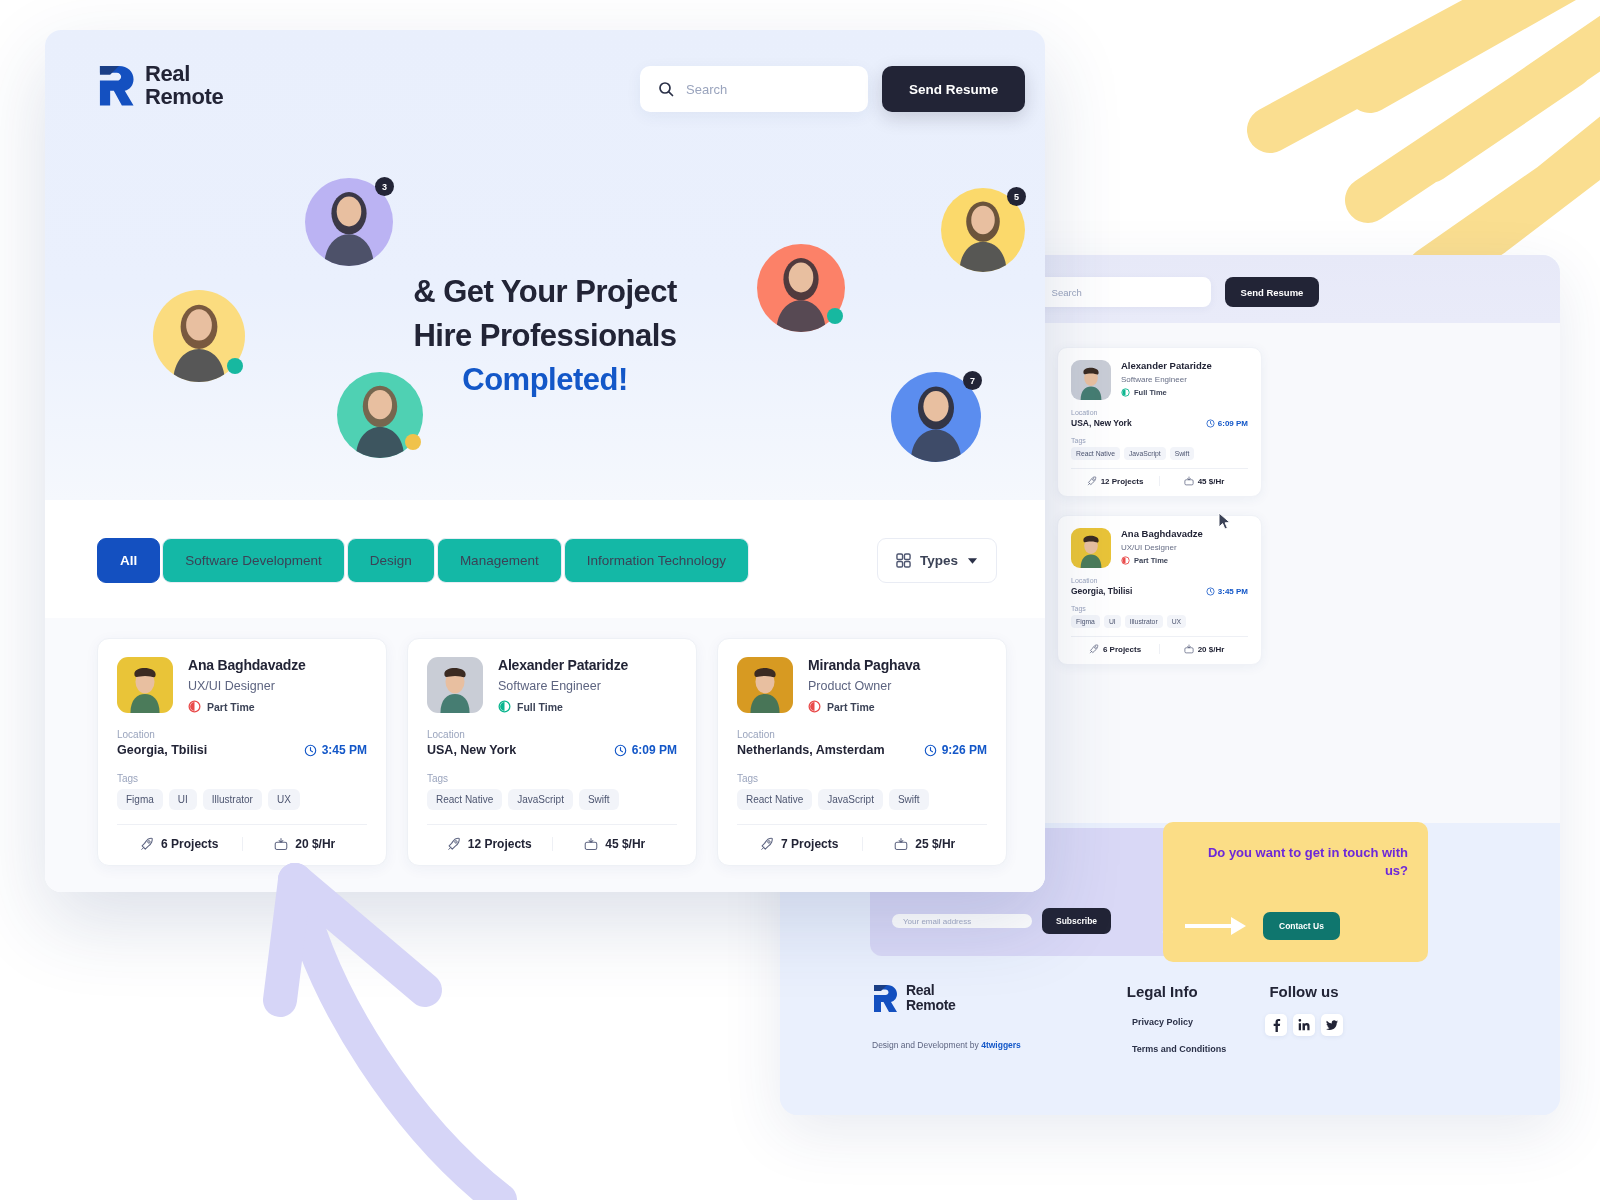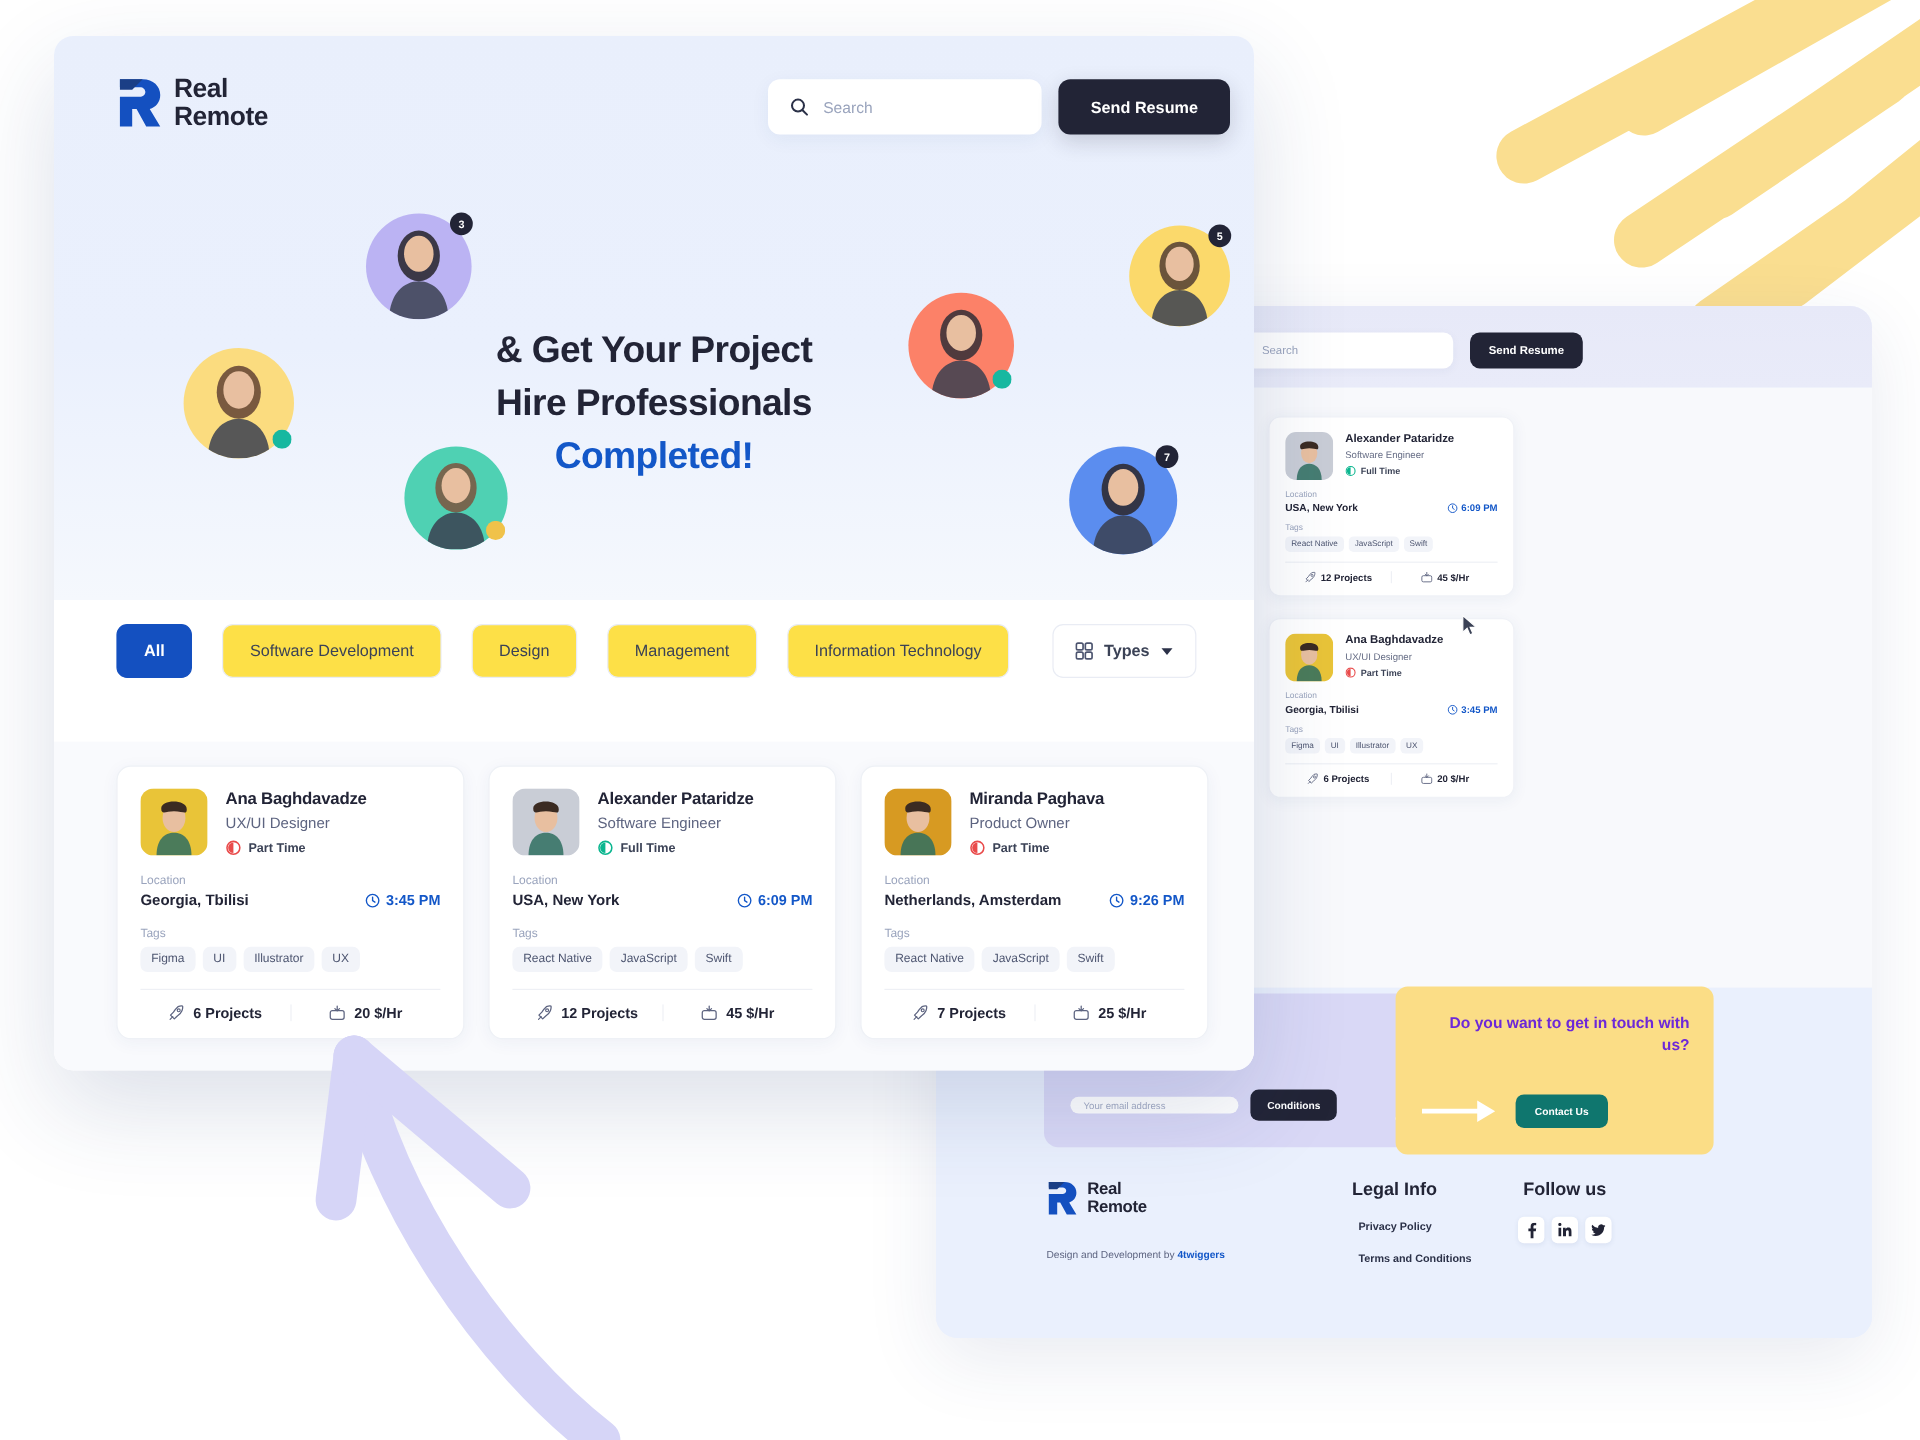--- a/index.html
+++ b/index.html
@@ -174,26 +174,26 @@
     display:flex; align-items:center; justify-content:center;
     right:-1px; top:-1px;
   }
   .fav .dot {
     position:absolute; width:16px; height:16px; border-radius:50%;
     right:2px; bottom:8px; border:2px solid transparent;
   }
 
   
   .tabs-row {
-    position:absolute; left:52px; top:490px; width:900px;
-    display:flex; align-items:center; gap:25px;
+    position:absolute; left:52px; top:508px; width:900px;
+    display:flex; align-items:center; gap:2px;
   }
   .tab {
     height:45px; border-radius:9px; display:flex; align-items:center;
-    padding:0 22px; font-size:13.5px; color:#3b4256; background:#fde047;
+    padding:0 22px; font-size:13.5px; color:#3b4256; background:#14b8a6;
     border:1px solid #e9ecf4; white-space:nowrap;
   }
   .tab.active { background:#1450c0; color:#fff; border-color:#1450c0; font-weight:600;}
   .types-btn {
     margin-left:auto; height:45px; border-radius:9px; background:#fff;
     border:1px solid #e9ecf4; display:flex; align-items:center;
     gap:9px; padding:0 18px; font-size:13.5px; color:#3b4256; font-weight:600;
   }
 
   
@@ -491,21 +491,21 @@
           </div>
         </div>
       </div>
 
     <div class="bw-loadmore">Load more</div>
 
     <div class="bw-news">
       <div class="bw-news-title">o get  fresh</div>
       <div class="bw-news-form">
         <div class="bw-news-input">Your email address</div>
-        <div class="bw-subscribe">Conditions</div>
+        <div class="bw-subscribe">Subscribe</div>
       </div>
       <svg class="bw-chev" width="60" height="40" viewBox="0 0 60 40">
         <g stroke="#fff" stroke-width="3" fill="none" stroke-linecap="round" opacity=".85">
           <path d="M6 6 L20 20 L6 34"></path>
             <path d="M22 6 L36 20 L22 34"></path>
             <path d="M38 6 L52 20 L38 34"></path>
         </g>
       </svg>
     </div>
 

